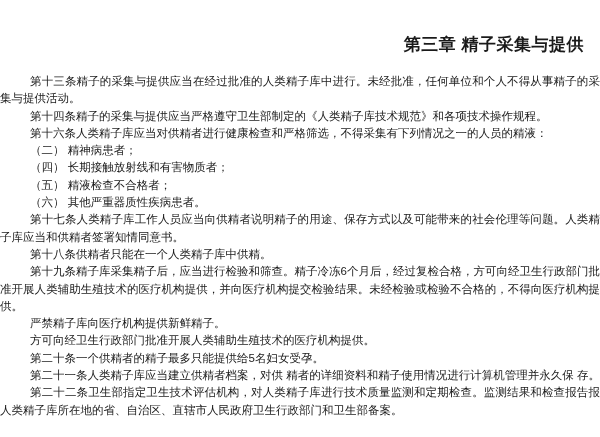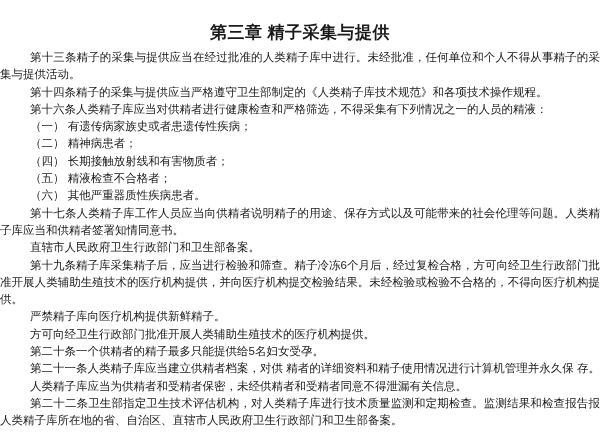--- a/index.html
+++ b/index.html
@@ -9,26 +9,26 @@
   }
   .page {
     width: 600px;
     height: 437px;
     overflow: hidden;
     background: #ffffff;
     color: #1a1a1a;
     font-family: "Liberation Sans", sans-serif;
   }
   .doc-title {
-    margin: 4px;
+    margin: 16px;
     padding-top: 16px;
     font-size: 17px;
     line-height: 25px;
     font-weight: 700;
-    text-align: center;
+    text-align: right;
     letter-spacing: 0.5px;
   }
   .doc-body {
     width: 600px;
   }
   .para {
     margin: 0;
     padding: 0;
     font-size: 11.5px;
     line-height: 17.3px;
@@ -40,28 +40,26 @@
 </style>
 </head>
 <body>
 
 <div class="page">
   <h1 class="doc-title">第三章 精子采集与提供</h1>
   <div class="doc-body">
       <p class="para">第十三条精子的采集与提供应当在经过批准的人类精子库中进行。未经批准，任何单位和个人不得从事精子的采集与提供活动。</p>
       <p class="para">第十四条精子的采集与提供应当严格遵守卫生部制定的《人类精子库技术规范》和各项技术操作规程。</p>
       <p class="para">第十六条人类精子库应当对供精者进行健康检查和严格筛选，不得采集有下列情况之一的人员的精液：</p>
-      <p class="para">（一） 有遗传病家族史或者患遗传性疾病；</p>
       <p class="para">（二） 精神病患者；</p>
       <p class="para">（四） 长期接触放射线和有害物质者；</p>
       <p class="para">（五） 精液检查不合格者；</p>
       <p class="para">（六） 其他严重器质性疾病患者。</p>
       <p class="para">第十七条人类精子库工作人员应当向供精者说明精子的用途、保存方式以及可能带来的社会伦理等问题。人类精子库应当和供精者签署知情同意书。</p>
-      <p class="para">直辖市人民政府卫生行政部门和卫生部备案。</p>
+      <p class="para">第十八条供精者只能在一个人类精子库中供精。</p>
       <p class="para">第十九条精子库采集精子后，应当进行检验和筛查。精子冷冻6个月后，经过复检合格，方可向经卫生行政部门批准开展人类辅助生殖技术的医疗机构提供，并向医疗机构提交检验结果。未经检验或检验不合格的，不得向医疗机构提供。</p>
       <p class="para">严禁精子库向医疗机构提供新鲜精子。</p>
       <p class="para">方可向经卫生行政部门批准开展人类辅助生殖技术的医疗机构提供。</p>
       <p class="para">第二十条一个供精者的精子最多只能提供给5名妇女受孕。</p>
       <p class="para">第二十一条人类精子库应当建立供精者档案，对供 精者的详细资料和精子使用情况进行计算机管理并永久保 存。</p>
-      <p class="para">人类精子库应当为供精者和受精者保密，未经供精者和受精者同意不得泄漏有关信息。</p>
       <p class="para">第二十二条卫生部指定卫生技术评估机构，对人类精子库进行技术质量监测和定期检查。监测结果和检查报告报人类精子库所在地的省、自治区、直辖市人民政府卫生行政部门和卫生部备案。</p>
     </div>
 </div>
 
 </body></html>

